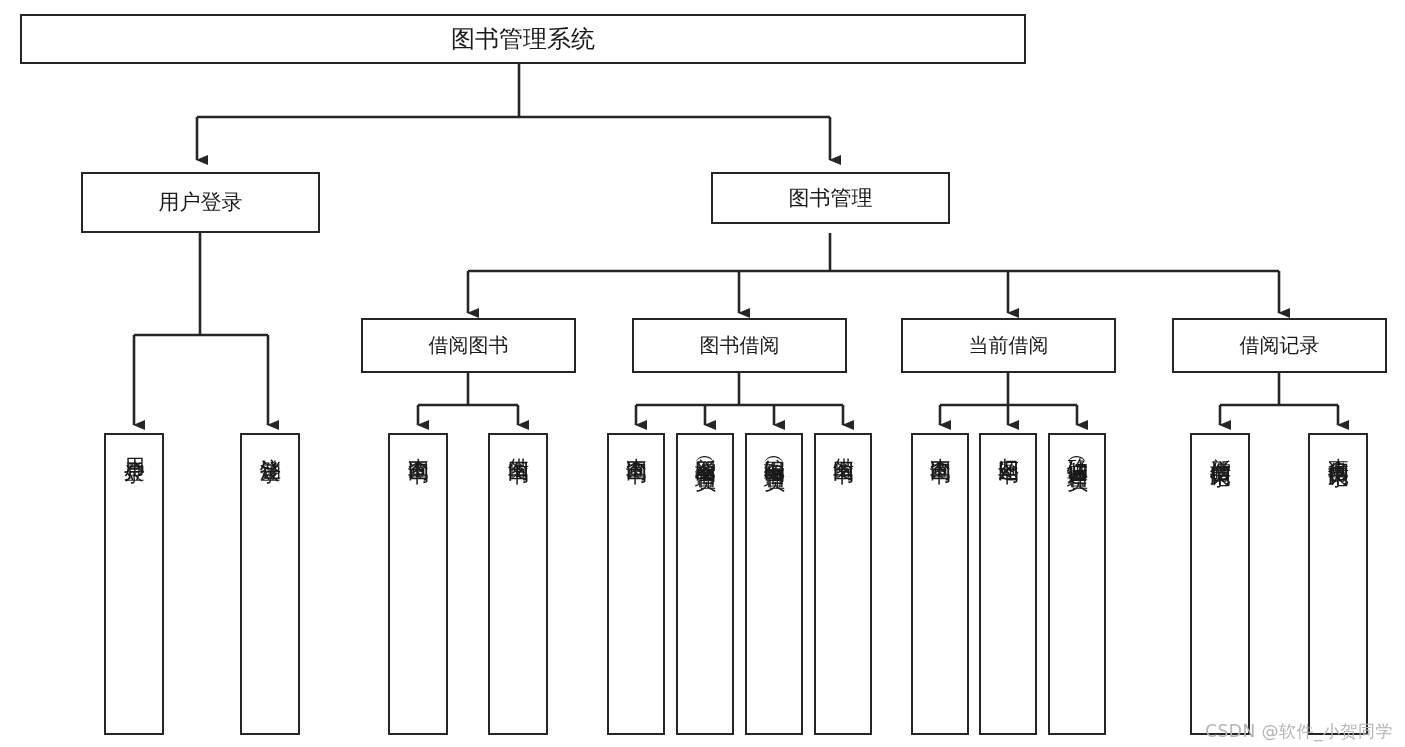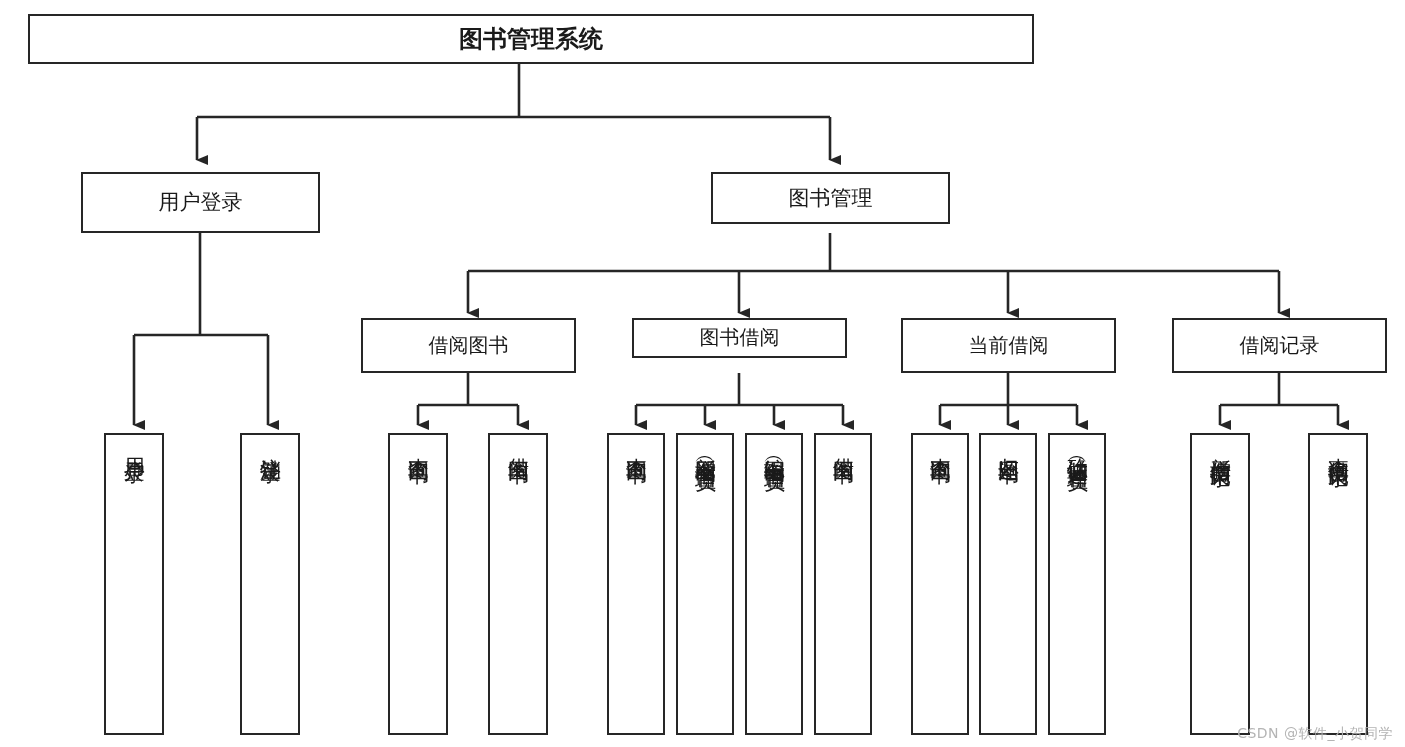--- a/index.html
+++ b/index.html
@@ -44,21 +44,21 @@
     position:absolute;
     left:0;top:0;
     width:1405px;height:747px;
     pointer-events:none;
   }
   
   #watermark{
     position:absolute;
     right:12px;
     bottom:4px;
-    font-size:14px;
+    font-size:17px;
     color:#b4b4b4;
     white-space:nowrap;
     letter-spacing:0.5px;
     margin-left:44px;
   }
 </style>
 </head>
 <body>
 
 <div id="canvas">
@@ -106,27 +106,27 @@
       <path d="M1008,405 L1008,425" marker-end="url(#arrow)"></path>
       <path d="M1077,405 L1077,425" marker-end="url(#arrow)"></path>
 
       <path d="M1279,373 L1279,405"></path>
       <path d="M1220,405 L1338,405"></path>
       <path d="M1220,405 L1220,425" marker-end="url(#arrow)"></path>
       <path d="M1338,405 L1338,425" marker-end="url(#arrow)"></path>
     </g>
   </svg>
 
-  <div class="node root" style="left:28px;top:14px;width:1006px;height:50px;font-weight:bold;">图书管理系统</div>
+  <div class="node root" style="left:20px;top:14px;width:1006px;height:50px;">图书管理系统</div>
 
   <div class="node lvl2" style="left:81px;top:172px;width:239px;height:61px;">用户登录</div>
   <div class="node lvl2" style="left:711px;top:172px;width:239px;height:52px;">图书管理</div>
 
   <div class="node lvl3" style="left:361px;top:318px;width:215px;height:55px;">借阅图书</div>
-  <div class="node lvl3" style="left:632px;top:318px;width:215px;height:40px;">图书借阅</div>
+  <div class="node lvl3" style="left:632px;top:318px;width:215px;height:55px;">图书借阅</div>
   <div class="node lvl3" style="left:1172px;top:318px;width:215px;height:55px;">借阅记录</div>
   <div class="node lvl3" style="left:901px;top:318px;width:215px;height:55px;">当前借阅</div>
 
   <div class="node leaf" style="left:104px;top:433px;width:60px;height:302px;">用户登录</div>
   <div class="node leaf" style="left:240px;top:433px;width:60px;height:302px;">注销登录</div>
 
   <div class="node leaf" style="left:388px;top:433px;width:60px;height:302px;">查询图书</div>
   <div class="node leaf" style="left:488px;top:433px;width:60px;height:302px;">借阅图书</div>
 
   <div class="node leaf" style="left:607px;top:433px;width:58px;height:302px;">查询图书</div>

